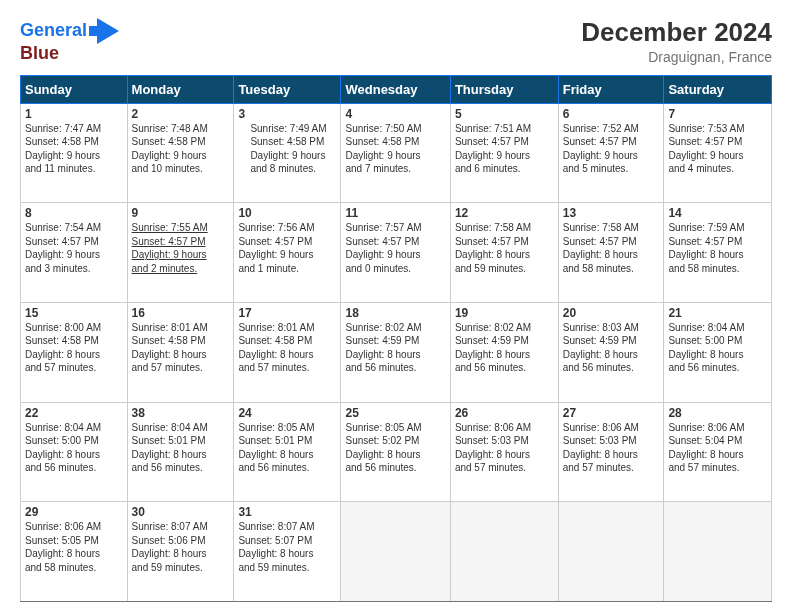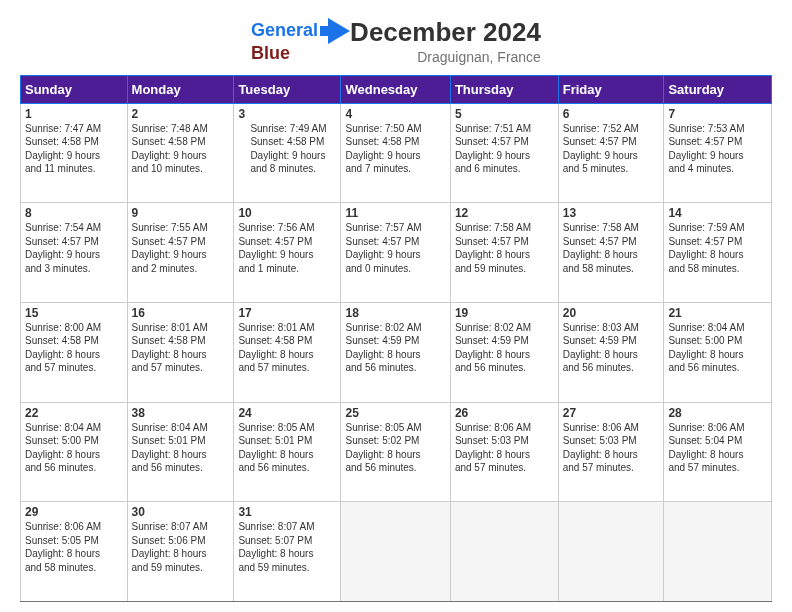--- a/index.html
+++ b/index.html
@@ -12,21 +12,21 @@
     }
     .page {
       width: 792px;
       height: 612px;
       padding: 18px 20px 10px 20px;
       display: flex;
       flex-direction: column;
     }
     .header {
       display: flex;
-      justify-content: center;
+      justify-content: space-between;
       align-items: flex-start;
       margin-bottom: 10px;
     }
     .logo {
       display: flex;
       align-items: center;
     }
     .logo-text {
       font-size: 18px;
       font-weight: bold;
@@ -49,21 +49,21 @@
       font-size: 14px;
       color: #737373;
       margin-top: 2px;
     }
     .calendar {
       width: 100%;
       border-collapse: collapse;
       flex: 1;
     }
     .calendar th {
-      background: #4c1d95;
+      background: #0c4a6e;
       color: #fff;
       font-size: 13px;
       font-weight: bold;
       padding: 6px 4px;
       text-align: left;
       border: 1px solid #1a73e8;
     }
     .calendar td {
       border: 1px solid #ccc;
       vertical-align: top;
@@ -183,21 +183,21 @@
         <tr>
           <td>
             <span class="day-number">8</span>
             <div class="day-info" style="white-space: pre-line;">Sunrise: 7:54 AM
 Sunset: 4:57 PM
 Daylight: 9 hours
 and 3 minutes.</div>
           </td>
           <td>
             <span class="day-number">9</span>
-            <div class="day-info" style="white-space: pre-line;">Sunrise: 7:55 AM
+            <div class="day-info" style="white-space: pre-line; text-decoration: underline;">Sunrise: 7:55 AM
 Sunset: 4:57 PM
 Daylight: 9 hours
 and 2 minutes.</div>
           </td>
           <td>
             <span class="day-number">10</span>
             <div class="day-info" style="white-space: pre-line;">Sunrise: 7:56 AM
 Sunset: 4:57 PM
 Daylight: 9 hours
 and 1 minute.</div>

